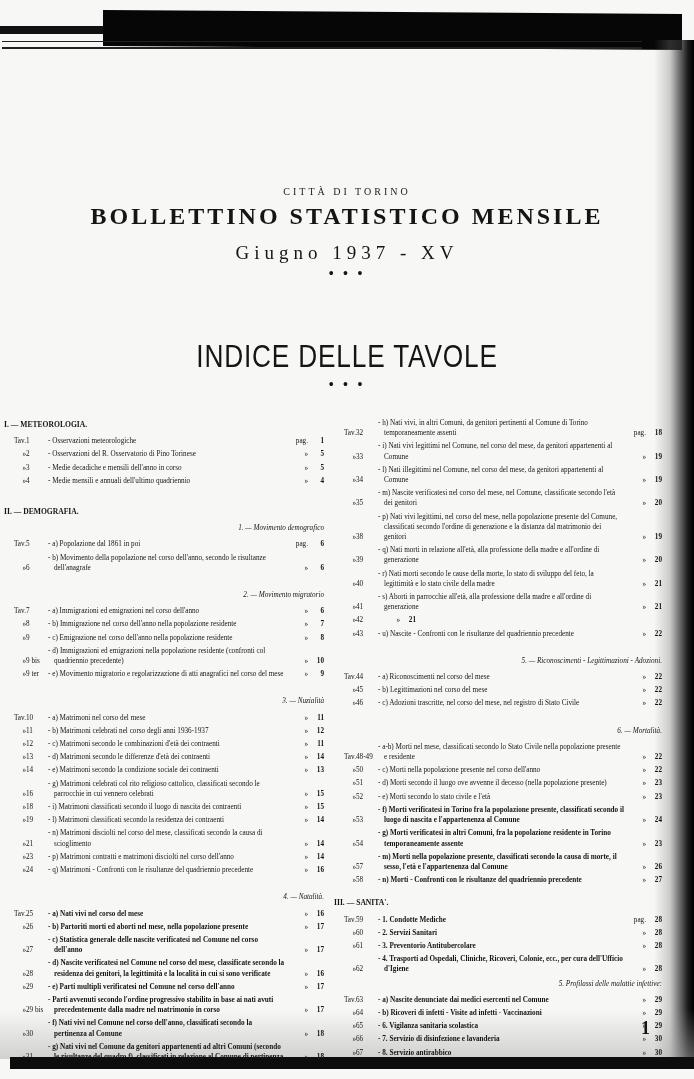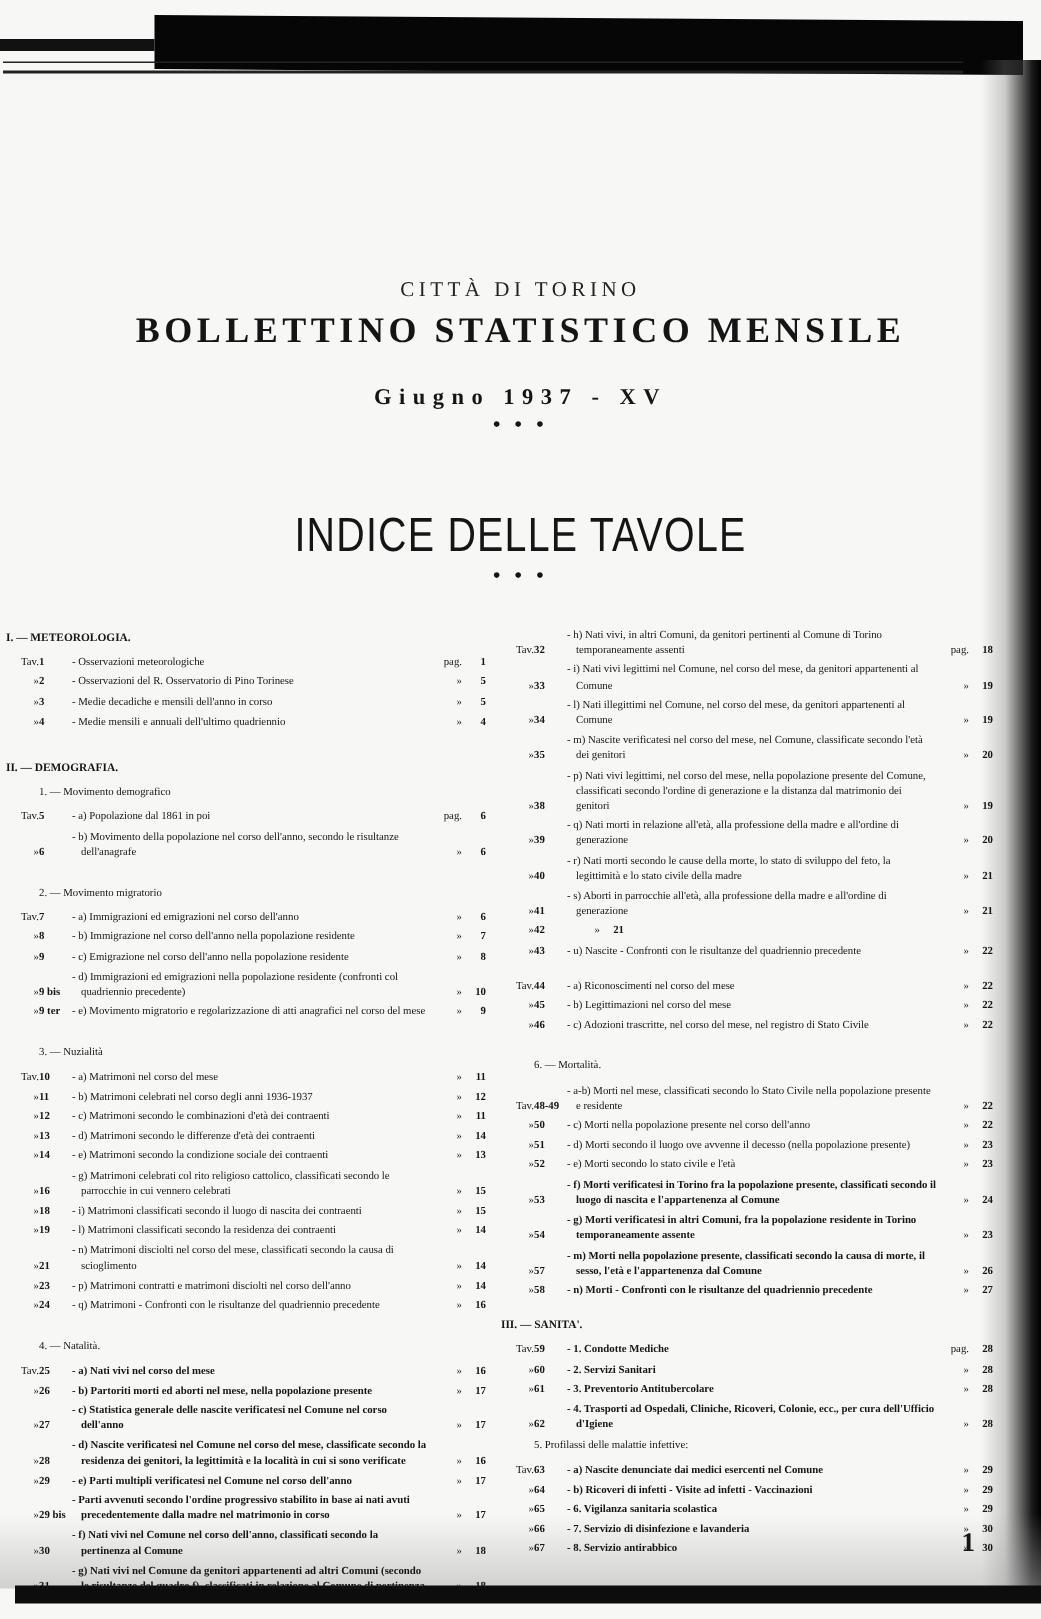--- a/index.html
+++ b/index.html
@@ -14,36 +14,36 @@
   .top-band-left { position:absolute; left:0; top:26px; width:103px; height:8px; background:#111; }
   .top-rule1 { position:absolute; left:2px; top:41px; width:640px; height:1px; background:#222; }
   .top-rule2 { position:absolute; left:2px; top:47px; width:640px; height:2px; background:#222; }
   .right-shadow { position:absolute; right:0; top:40px; width:40px; height:1025px;
     background:linear-gradient(to right, rgba(255,255,255,0) 0%, rgba(120,120,120,0.35) 40%, #1a1a1a 85%, #000 100%); }
   .bottom-band { position:absolute; left:10px; bottom:10px; width:684px; height:12px; background:#0d0d0d; }
   .bottom-shade { position:absolute; left:0; bottom:20px; width:694px; height:50px;
     background:linear-gradient(to bottom, rgba(200,200,200,0) 0%, rgba(170,170,170,0.5) 100%); }
 
   .header { position:absolute; left:0; top:186px; width:694px; text-align:center; }
-  .city { font-size:14px; letter-spacing:3px; color:#222; }
+  .city { font-size:10px; letter-spacing:3px; color:#222; }
   .title { font-weight:bold; font-size:24px; letter-spacing:3px; margin-top:6px; }
-  .subtitle { font-weight:bold; font-size:15px; letter-spacing:5px; margin-top:22px; }
+  .subtitle { font-weight:normal; font-size:19px; letter-spacing:5px; margin-top:12px; }
   .dots { font-weight:bold; font-size:14px; letter-spacing:3px; margin-top:2px; }
   .index-title { position:absolute; left:0; top:338px; width:694px; text-align:center;
     font-family:"Liberation Sans Narrow","Liberation Sans", sans-serif; font-size:32px; transform:scaleX(0.82); letter-spacing:1px; }
   .index-dots { position:absolute; left:0; top:377px; width:694px; text-align:center; font-weight:bold; font-size:14px; letter-spacing:3px; }
 
   .col { position:absolute; font-size:7.2px; line-height:10.2px; }
   .col-left { left:4px; top:420px; width:320px; }
   .col-right { left:334px; top:418px; width:328px; }
   .sec { font-weight:bold; font-size:7.6px; margin:0 0 6px 0; }
-  .sub { margin:4px 0 6px 22px; }
+  .sub { font-style:italic; margin:4px 0 6px 22px;text-align:right; }
   .row { display:flex; align-items:flex-end; margin-bottom:3px; }
   .row .tav { width:22px; flex:none;text-align:right; }
-  .row .num { width:22px; flex:none;font-weight:bold; }
+  .row .num { width:22px; flex:none; }
   .row .text { flex:1; padding-left:6px; text-indent:-6px; }
   .row .pg { width:22px; flex:none; text-align:right; }
   .row .page { width:16px; flex:none; text-align:right; font-weight:bold; }
   .bold .text { font-weight:bold; }
   .gap { height:10px; }
   .gap-lg { height:18px; }
   .page-number { position:absolute; right:44px; bottom:40px; font-weight:bold; font-size:18px; }
 </style>
 </head>
 <body>
@@ -354,20 +354,21 @@
       <span class="page">21</span>
     </div>
     <div class="row">
       <span class="tav">»</span>
       <span class="num">43</span>
       <span class="text">- u) Nascite - Confronti con le risultanze del quadriennio precedente</span>
       <span class="pg">»</span>
       <span class="page">22</span>
     </div>
     <div class="gap"></div>
+    <div class="sub">5. — Riconoscimenti - Legittimazioni - Adozioni.</div>
     <div class="row">
       <span class="tav">Tav.</span>
       <span class="num">44</span>
       <span class="text">- a) Riconoscimenti nel corso del mese</span>
       <span class="pg">»</span>
       <span class="page">22</span>
     </div>
     <div class="row">
       <span class="tav">»</span>
       <span class="num">45</span>

